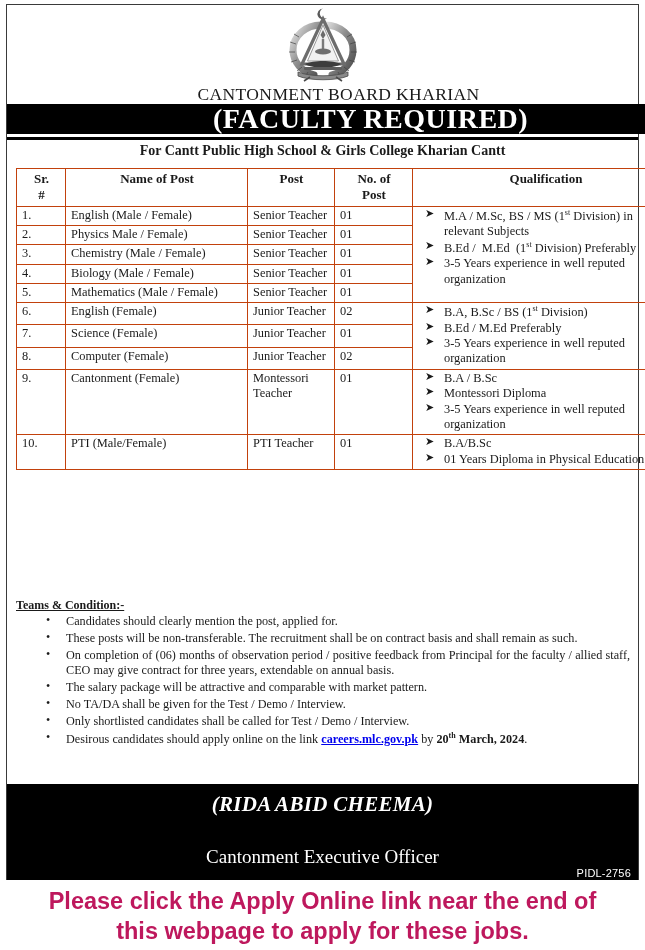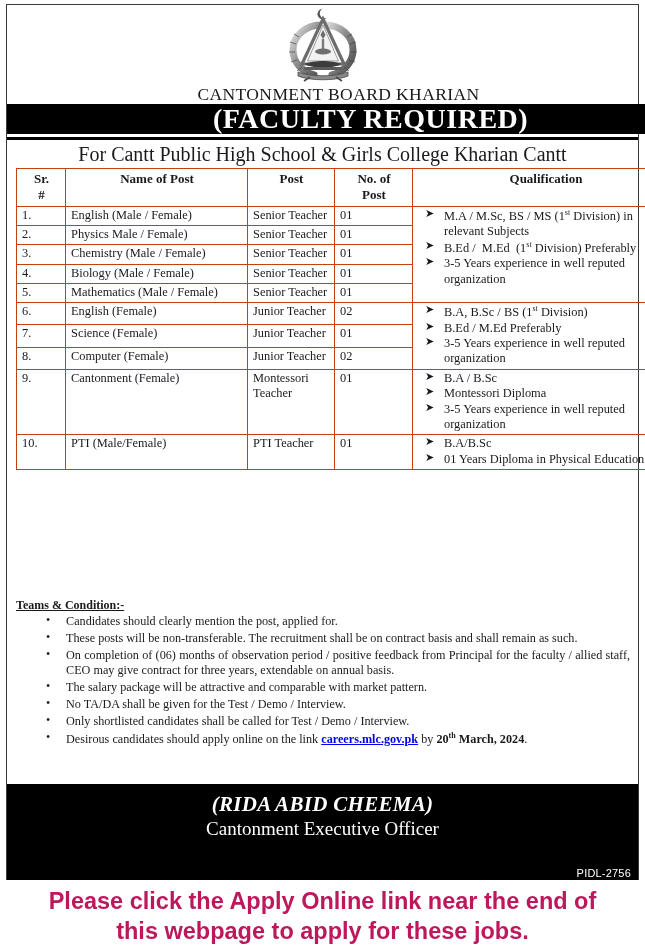--- a/index.html
+++ b/index.html
@@ -79,22 +79,22 @@
     width: 631px;
     height: 3px;
     background: #000000;
   }
   .subtitle {
     position: absolute;
     left: 0;
     top: 143px;
     width: 100%;
     text-align: center;
-    font-size: 20px;
-    font-weight: normal;
+    font-size: 14px;
+    font-weight: bold;
   }
 
   
   table.jobs {
     position: absolute;
     left: 16px;
     top: 168px;
     width: 614px;
     border-collapse: collapse;
     font-size: 12.4px;
@@ -193,20 +193,21 @@
     font-weight: bold;
     font-style: italic;
     padding-top: 8px;
     letter-spacing: 0.3px;
   }
   .sig-role {
     text-align: center;
     font-size: 19px;
     line-height: 1.18;
     padding-top: 1px;
+    margin-top: 28px;
   }
   .sig-place {
     text-align: center;
     font-size: 19px;
     line-height: 1.18;
     margin-top: 48px;
   }
   .pidl {
     position: absolute;
     right: 7px;

